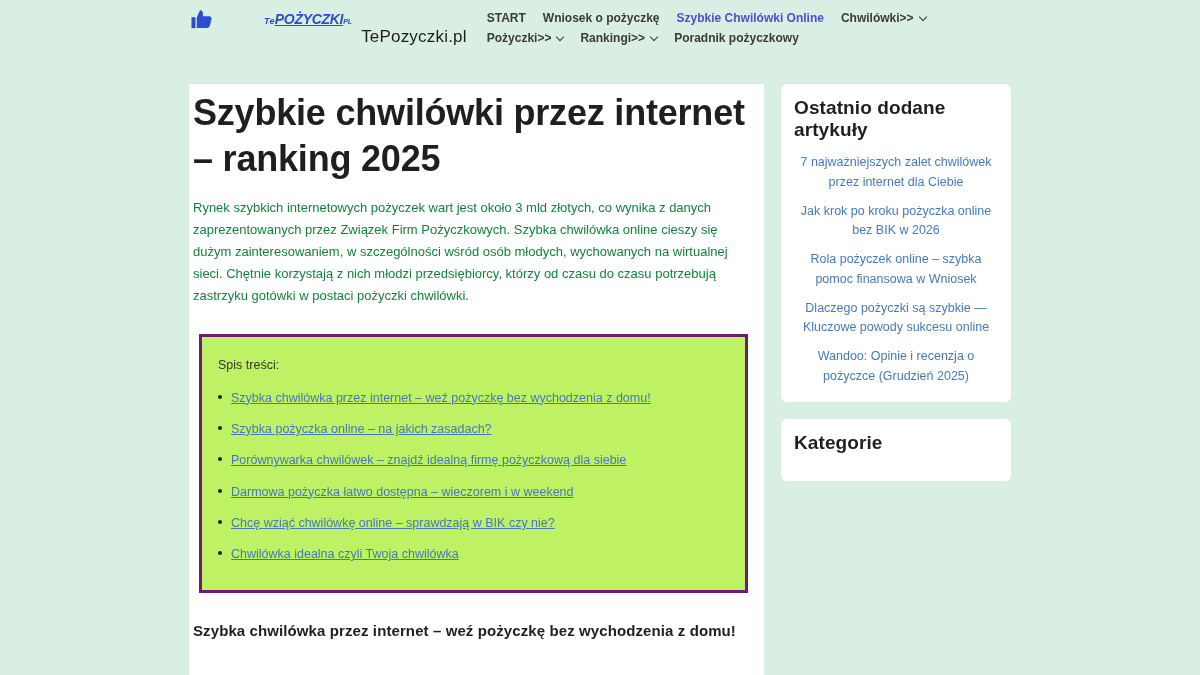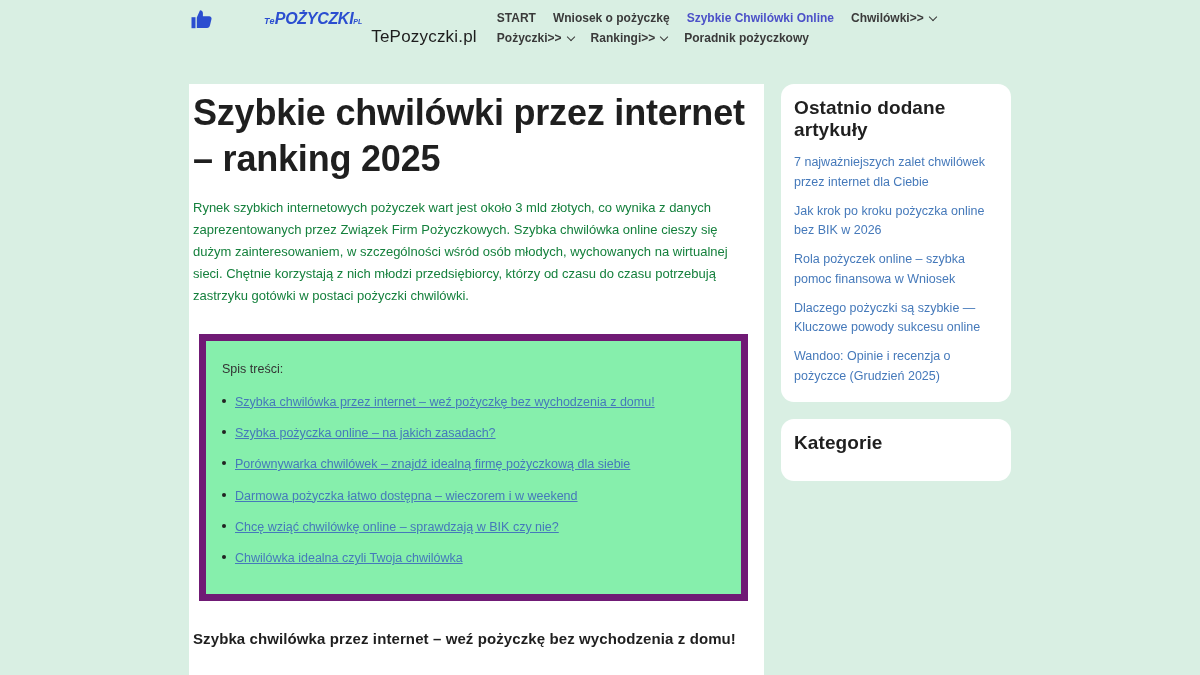--- a/index.html
+++ b/index.html
@@ -10,21 +10,21 @@
     color:#2d2d2d;
   }
   .container { width:822px; margin:0 auto; }
 
   
   .header { display:flex; align-items:flex-start; padding-top:7px; }
   .logo-group { display:flex; align-items:center; flex-shrink:0; cursor:pointer; }
   .logo-icon svg { display:block; }
   .logo-text { color:#2b4ed0; font-style:italic; font-weight:bold; line-height:1; margin-left:2px; white-space:nowrap; }
   .logo-te { font-size:9px; letter-spacing:.3px;margin-left:47px; }
-  .logo-main { font-size:16px; letter-spacing:-.3px; }
+  .logo-main { font-size:14px; letter-spacing:-.3px;text-decoration:underline; }
   .logo-suffix { font-size:7px; }
   .site-title { font-size:17px; font-weight:normal; color:#1d1d1d; margin-left:9px; margin-top:20px; letter-spacing:.2px; white-space:nowrap; }
   .main-nav {
     margin-left:20px; margin-top:4px; width:565px;
     display:flex; flex-wrap:wrap; column-gap:17px; row-gap:6px;
     font-size:12px; font-weight:bold; color:#3a3a3a;
   }
   .nav-item { text-decoration:none; color:#3a3a3a; display:flex; align-items:center; white-space:nowrap; }
   .nav-item.active { color:#4b50c8;align-items:flex-end; }
   .chev {
@@ -42,38 +42,38 @@
   .side-col { width:230px; flex-shrink:0; }
 
   
   .article-title {
     font-size:36px; line-height:1.27; font-weight:600; color:#1f1f1f;
     letter-spacing:-.2px; margin-bottom:16px;
   }
   .article-p { font-size:13px; line-height:1.68; color:#15803d; }
 
   .toc-card {
-    background:#86efac; border:7px solid #701a75;
+    background:#bef264; border:3px solid #701a75;
     margin:27px 0 0 6px; padding:21px 18px 28px 16px;
   }
   .toc-label { font-size:12.5px; color:#333; margin-bottom:19px; }
   .toc-list { list-style:none; }
   .toc-item { display:flex; align-items:baseline; margin-bottom:17px; font-size:12.5px; }
   .toc-item:last-child { margin-bottom:0; }
   .dot { width:4px; height:4px; border-radius:50%; background:#222; flex-shrink:0; margin-right:9px; position:relative; top:-3px; }
   a.blue-link { color:#4579ba; text-decoration:underline; }
   .toc-item a { line-height:1.15; }
 
   .section-heading { font-size:15px; font-weight:bold; color:#1f1f1f; margin:29px 0 13px 0; letter-spacing:.1px; }
 
   
-  .side-card { background:#ffffff; border-radius:13px; padding:13px 13px 16px 13px; margin-bottom:17px; }
+  .side-card { background:#ffffff; border-radius:6px; padding:13px 13px 16px 13px; margin-bottom:17px; }
   .side-card h3 { font-size:19px; font-weight:600; color:#1f1f1f; margin-bottom:11px; letter-spacing:.1px; }
   .side-links { list-style:none; }
-  .side-links li { margin-bottom:9px; }
+  .side-links li { margin-bottom:9px;text-align:center; }
   .side-links li:last-child { margin-bottom:0; }
   .side-links a { font-size:12.5px; line-height:1.42; color:#4579ba; text-decoration:none; }
   .cat-links li { margin-bottom:10px; }
 </style>
 </head>
 <body>
 
 <div class="container">
 
   <div class="header">

